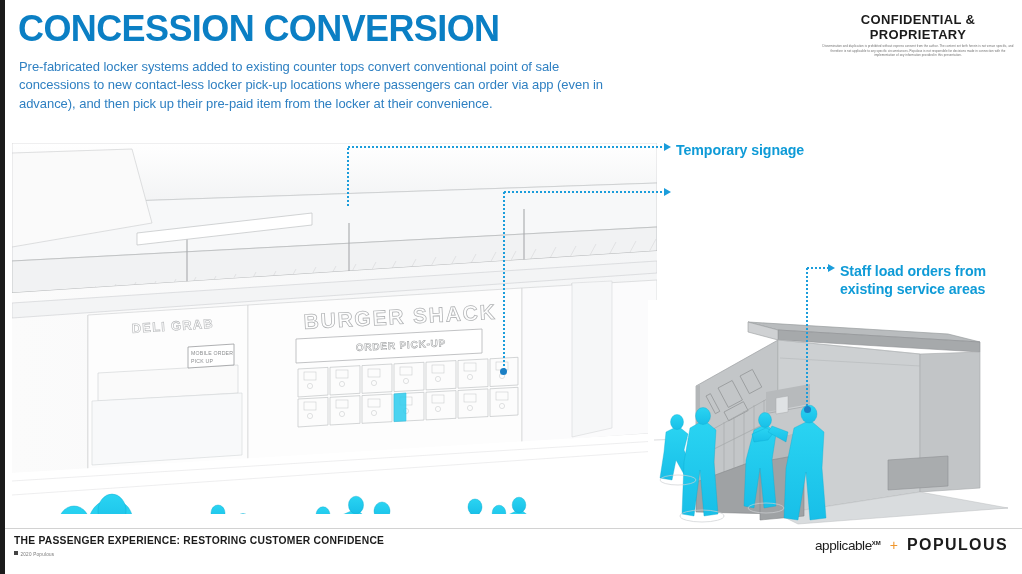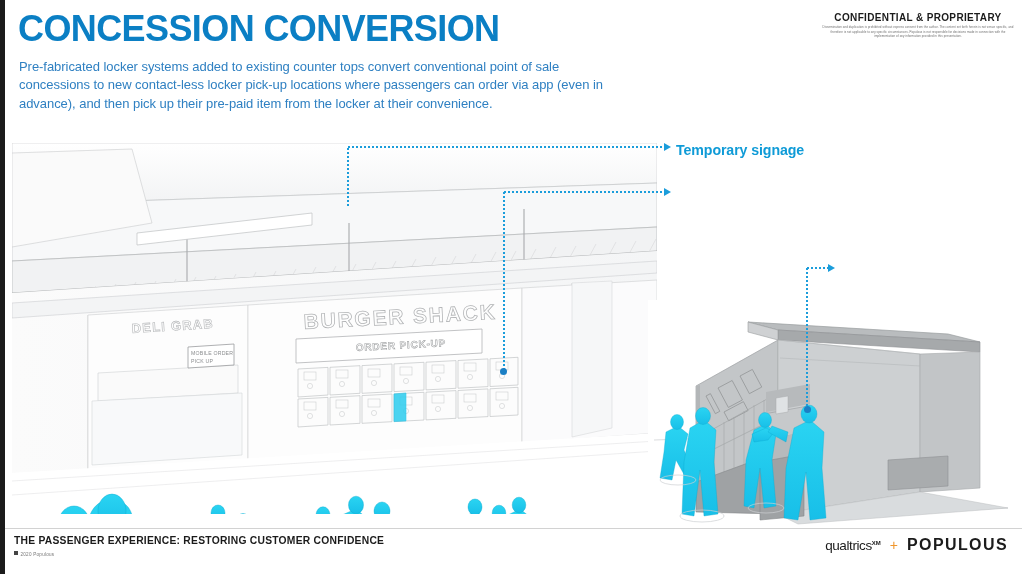--- a/index.html
+++ b/index.html
@@ -51,21 +51,21 @@
   }
 
   
   .confidential {
     position: absolute;
     right: 8px; top: 12px;
     width: 192px;
     text-align: center;
   }
   .confidential-title {
-    font-size: 10px;
+    font-size: 13px;
     font-weight: 700;
     letter-spacing: 0.35px;
     color: #1b1b1b;
   }
   .confidential-body {
     margin-top: 2px;
     font-size: 2.9px;
     line-height: 1.62;
     color: #6b6b6b;
     letter-spacing: 0.1px;
@@ -545,28 +545,29 @@
   <div class="leader">
     <div class="dot-h" style="left:806px; top:267px; width:23px;"></div>
     <div class="dot-v" style="left:806px; top:267px; height:145px;"></div>
     <div class="end-dot" style="left:803.5px; top:406px;"></div>
     <div class="arrow-r" style="left:828px; top:263.5px;"></div>
   </div>
 
   <div class="callout callout-1">Temporary signage</div>
 
 
+  <div class="callout callout-3">Staff load orders from existing service areas</div>
 
   <div class="footer-rule"></div>
 
   <div class="footer-title">THE PASSENGER EXPERIENCE: RESTORING CUSTOMER CONFIDENCE</div>
 
   <div class="footer-copy">
     <span class="cbullet"></span><span>2020 Populous</span>
   </div>
 
   <div class="logos">
-    <span class="logo-qualtrics"><span>qualtrics</span><span class="xm">XM</span></span>
+    <span class="logo-qualtrics"><span>applicable</span><span class="xm">XM</span></span>
     <span class="logo-plus">+</span>
     <span class="logo-populous">POPULOUS</span>
   </div>
 
 </div>
 
 </body></html>

